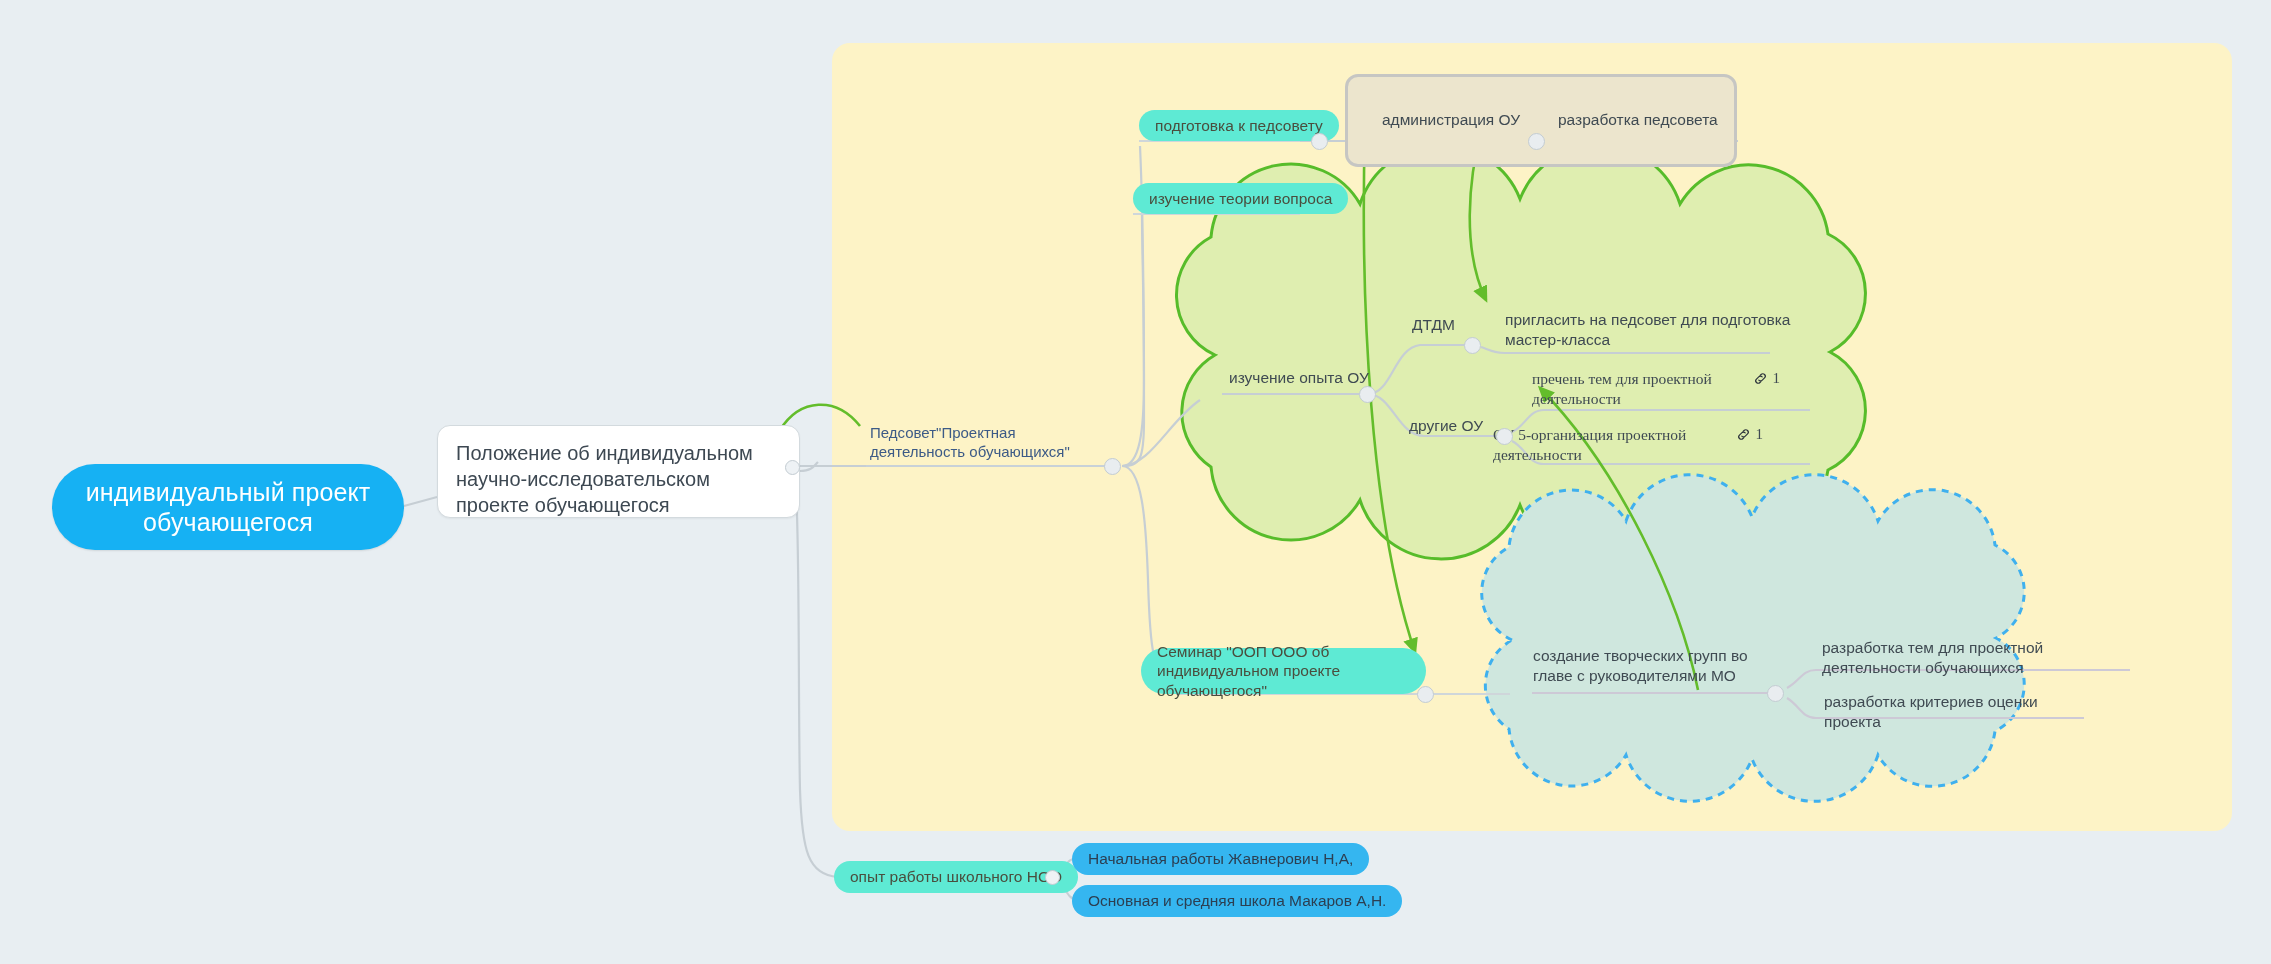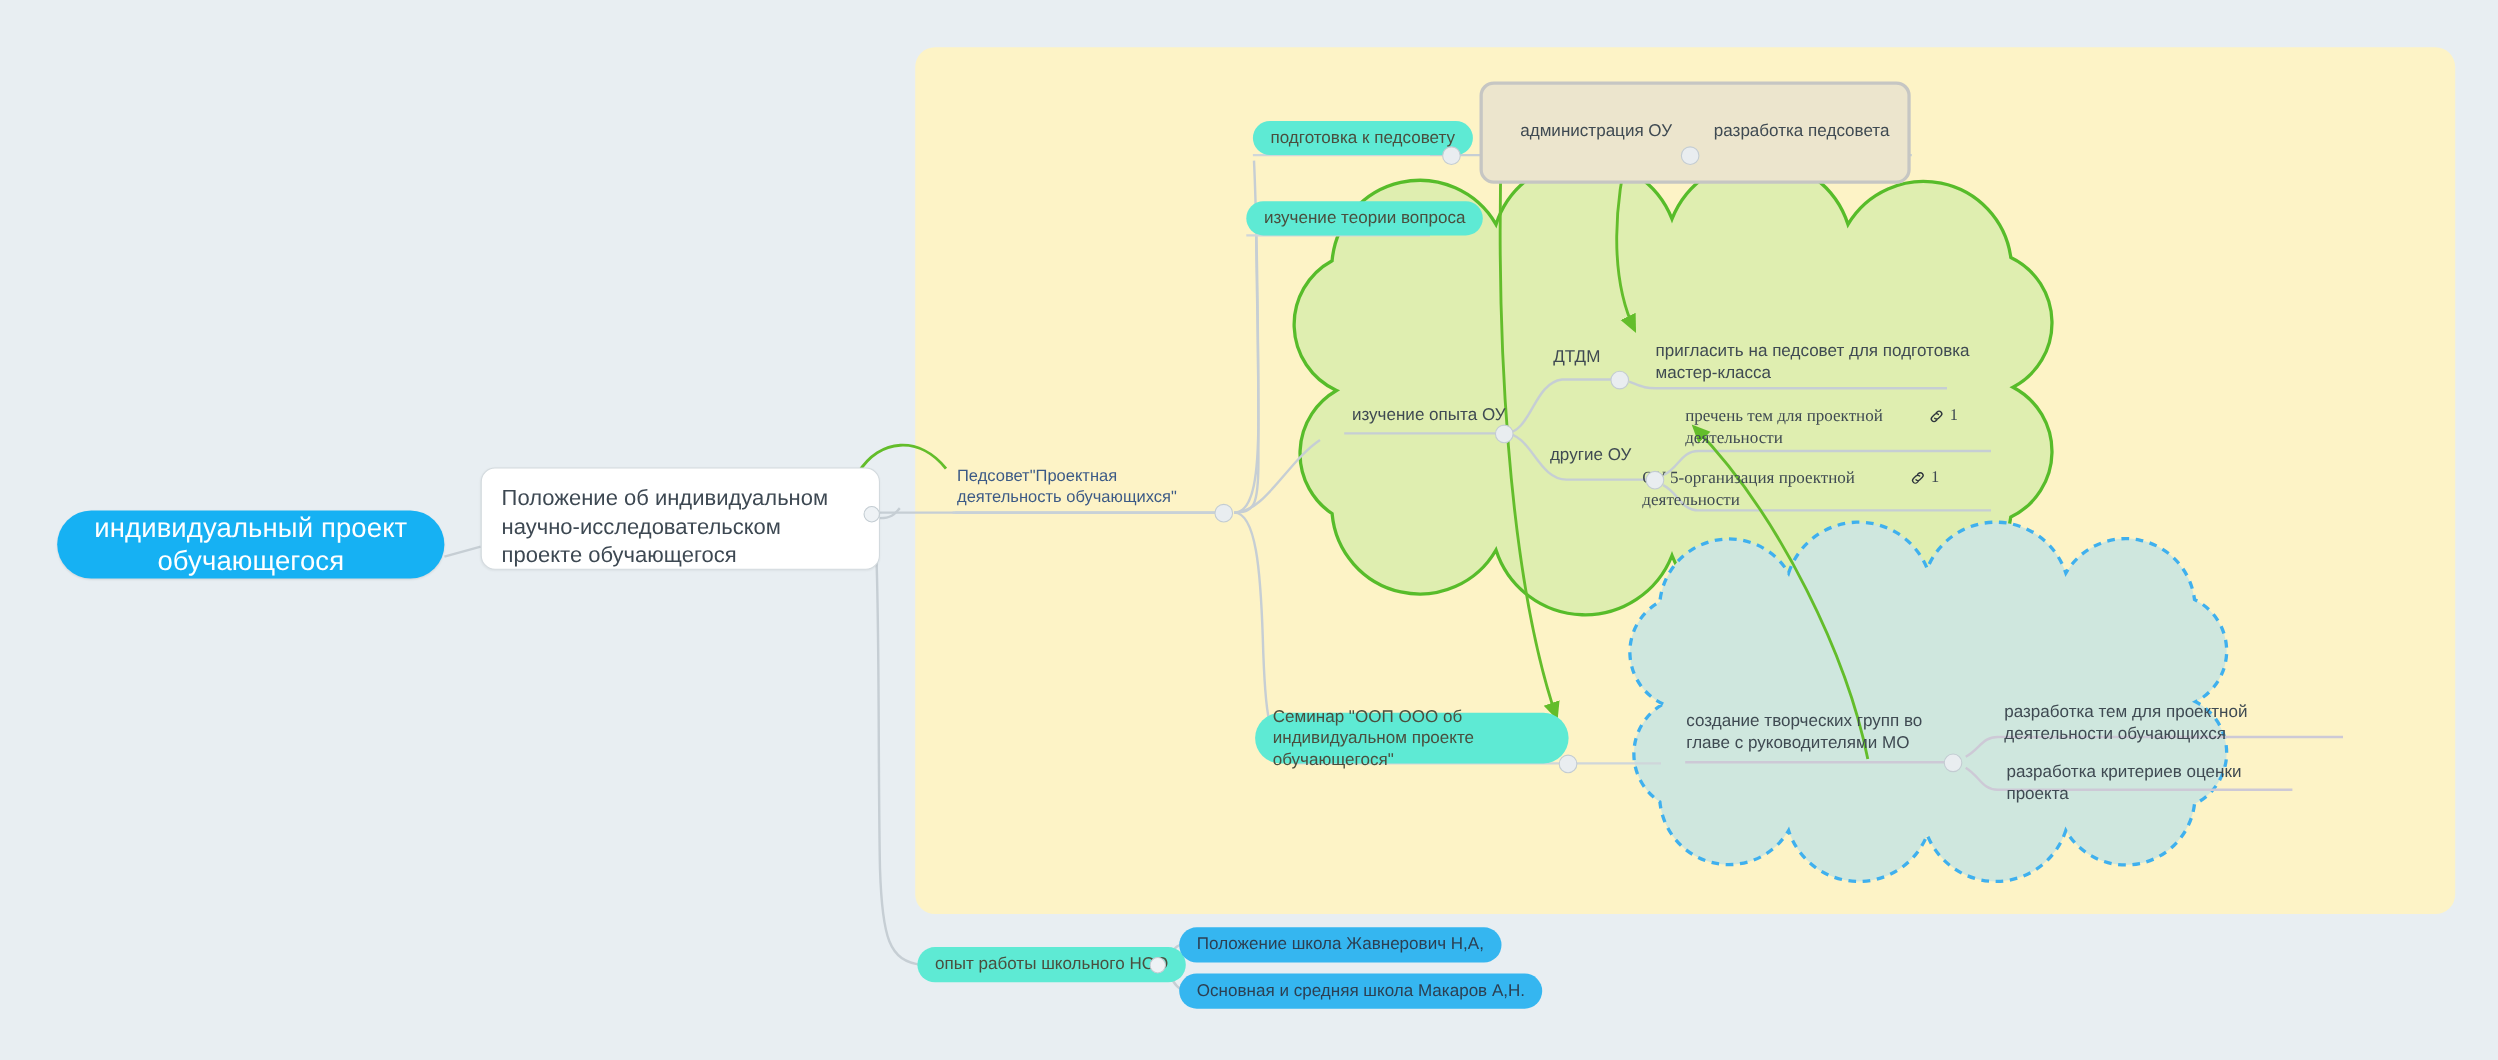--- a/index.html
+++ b/index.html
@@ -25,21 +25,21 @@
   .node {
     position: absolute;
     box-sizing: border-box;
   }
 
   
   .root-node {
     left: 52px;
     top: 464px;
     width: 352px;
-    height: 62px;
+    height: 86px;
     background: #16b1f3;
     border-radius: 43px;
     display: flex;
     align-items: center;
     justify-content: center;
     text-align: center;
     color: #ffffff;
     font-size: 25px;
     line-height: 1.22;
     letter-spacing: .1px;
@@ -132,21 +132,21 @@
   
   #ln-admin      { left: 1380px; top: 110px;  width: 0px; }
   #ln-admin .lbl { white-space: nowrap; }
   #ln-provedenie { left: 1556px; top: 110px; }
   #ln-provedenie .lbl { white-space: nowrap; }
 
   #ln-izuchenie  { left: 1227px; top: 368px; width: 140px; }
   #ln-izuchenie .lbl { white-space: nowrap; }
 
   #ln-dtdm       { left: 1410px; top: 315px; }
-  #ln-drugie     { left: 1407px; top: 404px; }
+  #ln-drugie     { left: 1407px; top: 416px; }
   #ln-dtdm .lbl, #ln-drugie .lbl { white-space: nowrap; }
 
   #ln-priglasit  { left: 1503px; top: 310px; width: 295px; }
   #ln-perechen   { left: 1530px; top: 369px; width: 250px; }
   #ln-ou5        { left: 1491px; top: 425px; width: 272px; }
 
   #ln-sozdanie   { left: 1531px; top: 646px; width: 258px; }
   #ln-razrabotka1{ left: 1820px; top: 638px; width: 318px; }
   #ln-razrabotka2{ left: 1822px; top: 692px; width: 267px; }
 
@@ -321,21 +321,21 @@
   </div>
 
   <div class="node pill pill-green" id="pill-prep">подготовка к педсовету</div>
 
   <div class="node pill pill-green" id="pill-theory">изучение теории вопроса</div>
 
   <div class="node pill pill-green multi" id="pill-seminar">Семинар "ООП ООО об индивидуальном проекте обучающегося"</div>
 
   <div class="node pill pill-green" id="pill-noo">опыт работы школьного НОО</div>
 
-  <div class="node pill pill-blue" id="pill-school1">Положение школа Жавнерович Н,А,</div>
+  <div class="node pill pill-blue" id="pill-school1">Начальная работы Жавнерович Н,А,</div>
 
   <div class="node pill pill-blue" id="pill-school2">Основная и средняя школа Макаров А,Н.</div>
 
   <div class="line-node" id="ln-izuchenie">
     <span class="lbl">изучение опыта ОУ</span>
   </div>
 
   <div class="line-node" id="ln-dtdm">
     <span class="lbl">ДТДМ</span>
 

